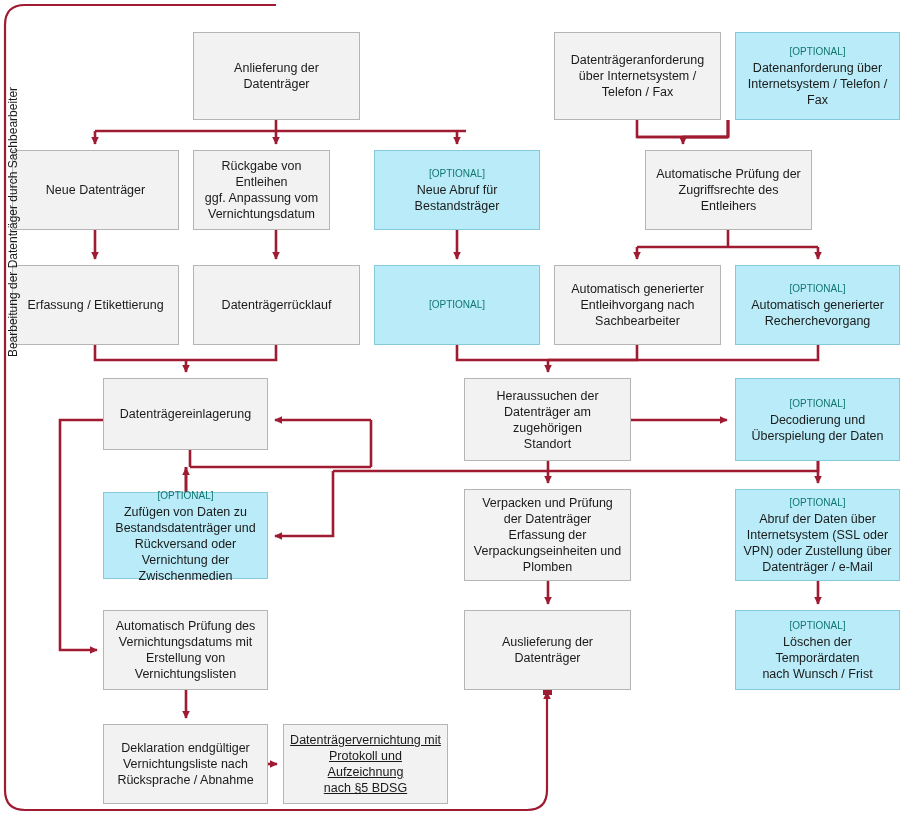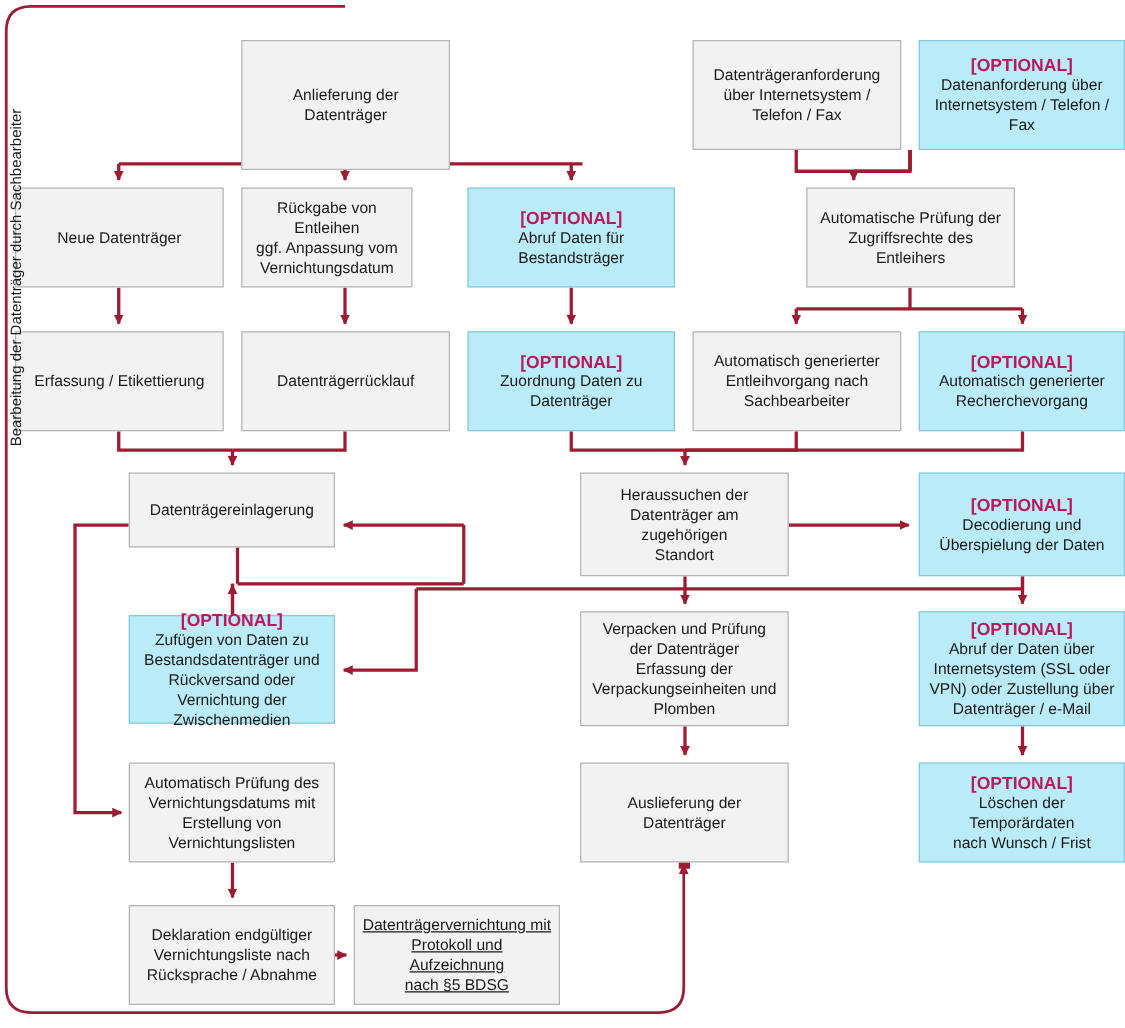--- a/index.html
+++ b/index.html
@@ -39,23 +39,23 @@
     line-height: 16px;
     color: #1a1a1a;
     padding: 2px 6px;
     z-index: 2;
   }
   .node.optional {
     background: #b9ecf8;
     border: 1px solid #86c9da;
   }
   .opt-tag {
-    color: #be185d;
-    font-weight: bold;
-    font-size: 14px;
+    color: #0f766e;
+    font-weight: normal;
+    font-size: 10px;
     line-height: 16px;
   }
   .node-label {
     white-space: pre-line;
   }
   .swimlane-label {
     position: absolute;
     left: 6px;
     top: 372px;
     width: 300px;
@@ -146,21 +146,21 @@
 
       <path d="M186,690 L186,718" marker-end="url(#ah)"></path>
 
       <path d="M268,764 L277,764" marker-end="url(#ah)"></path>
     </g>
   </svg>
 
   <div class="swimlane-label">Bearbeitung der Datenträger durch Sachbearbeiter</div>
 
   <div id="nodes-layer">
-      <div class="node" style="left: 193px; top: 32px; width: 167px; height: 104px;">
+      <div class="node" style="left: 193px; top: 32px; width: 167px; height: 88px;">
         <div class="node-label">Anlieferung der Datenträger</div>
       </div>
       <div class="node" style="left: 554px; top: 32px; width: 167px; height: 88px;">
         <div class="node-label">Datenträgeranforderung
 über Internetsystem /
 Telefon / Fax</div>
       </div>
       <div class="node optional" style="left: 735px; top: 32px; width: 165px; height: 88px;">
         <div class="opt-tag">[OPTIONAL]</div>
         <div class="node-label">Datenanforderung über
@@ -170,49 +170,47 @@
       <div class="node" style="left: 12px; top: 150px; width: 167px; height: 80px;">
         <div class="node-label">Neue Datenträger</div>
       </div>
       <div class="node" style="left: 193px; top: 150px; width: 137px; height: 80px;">
         <div class="node-label">Rückgabe von Entleihen
 ggf. Anpassung vom
 Vernichtungsdatum</div>
       </div>
       <div class="node optional" style="left: 374px; top: 150px; width: 166px; height: 80px;">
         <div class="opt-tag">[OPTIONAL]</div>
-        <div class="node-label">Abruf Daten für
+        <div class="node-label">Neue Abruf für
 Bestandsträger</div>
       </div>
       <div class="node" style="left: 645px; top: 150px; width: 167px; height: 80px;">
         <div class="node-label">Automatische Prüfung der
 Zugriffsrechte des Entleihers</div>
       </div>
       <div class="node" style="left: 12px; top: 265px; width: 167px; height: 80px;">
         <div class="node-label">Erfassung / Etikettierung</div>
       </div>
       <div class="node" style="left: 193px; top: 265px; width: 167px; height: 80px;">
         <div class="node-label">Datenträgerrücklauf</div>
       </div>
       <div class="node optional" style="left: 374px; top: 265px; width: 166px; height: 80px;">
         <div class="opt-tag">[OPTIONAL]</div>
-        <div class="node-label">Zuordnung Daten zu
-Datenträger</div>
       </div>
       <div class="node" style="left: 554px; top: 265px; width: 167px; height: 80px;">
         <div class="node-label">Automatisch generierter
 Entleihvorgang nach
 Sachbearbeiter</div>
       </div>
       <div class="node optional" style="left: 735px; top: 265px; width: 165px; height: 80px;">
         <div class="opt-tag">[OPTIONAL]</div>
         <div class="node-label">Automatisch generierter
 Recherchevorgang</div>
       </div>
-      <div class="node" style="left: 103px; top: 378px; width: 165px; height: 60px;">
+      <div class="node" style="left: 103px; top: 378px; width: 165px; height: 72px;">
         <div class="node-label">Datenträgereinlagerung</div>
       </div>
       <div class="node" style="left: 464px; top: 378px; width: 167px; height: 83px;">
         <div class="node-label">Heraussuchen der
 Datenträger am zugehörigen
 Standort</div>
       </div>
       <div class="node optional" style="left: 735px; top: 378px; width: 165px; height: 83px;">
         <div class="opt-tag">[OPTIONAL]</div>
         <div class="node-label">Decodierung und

